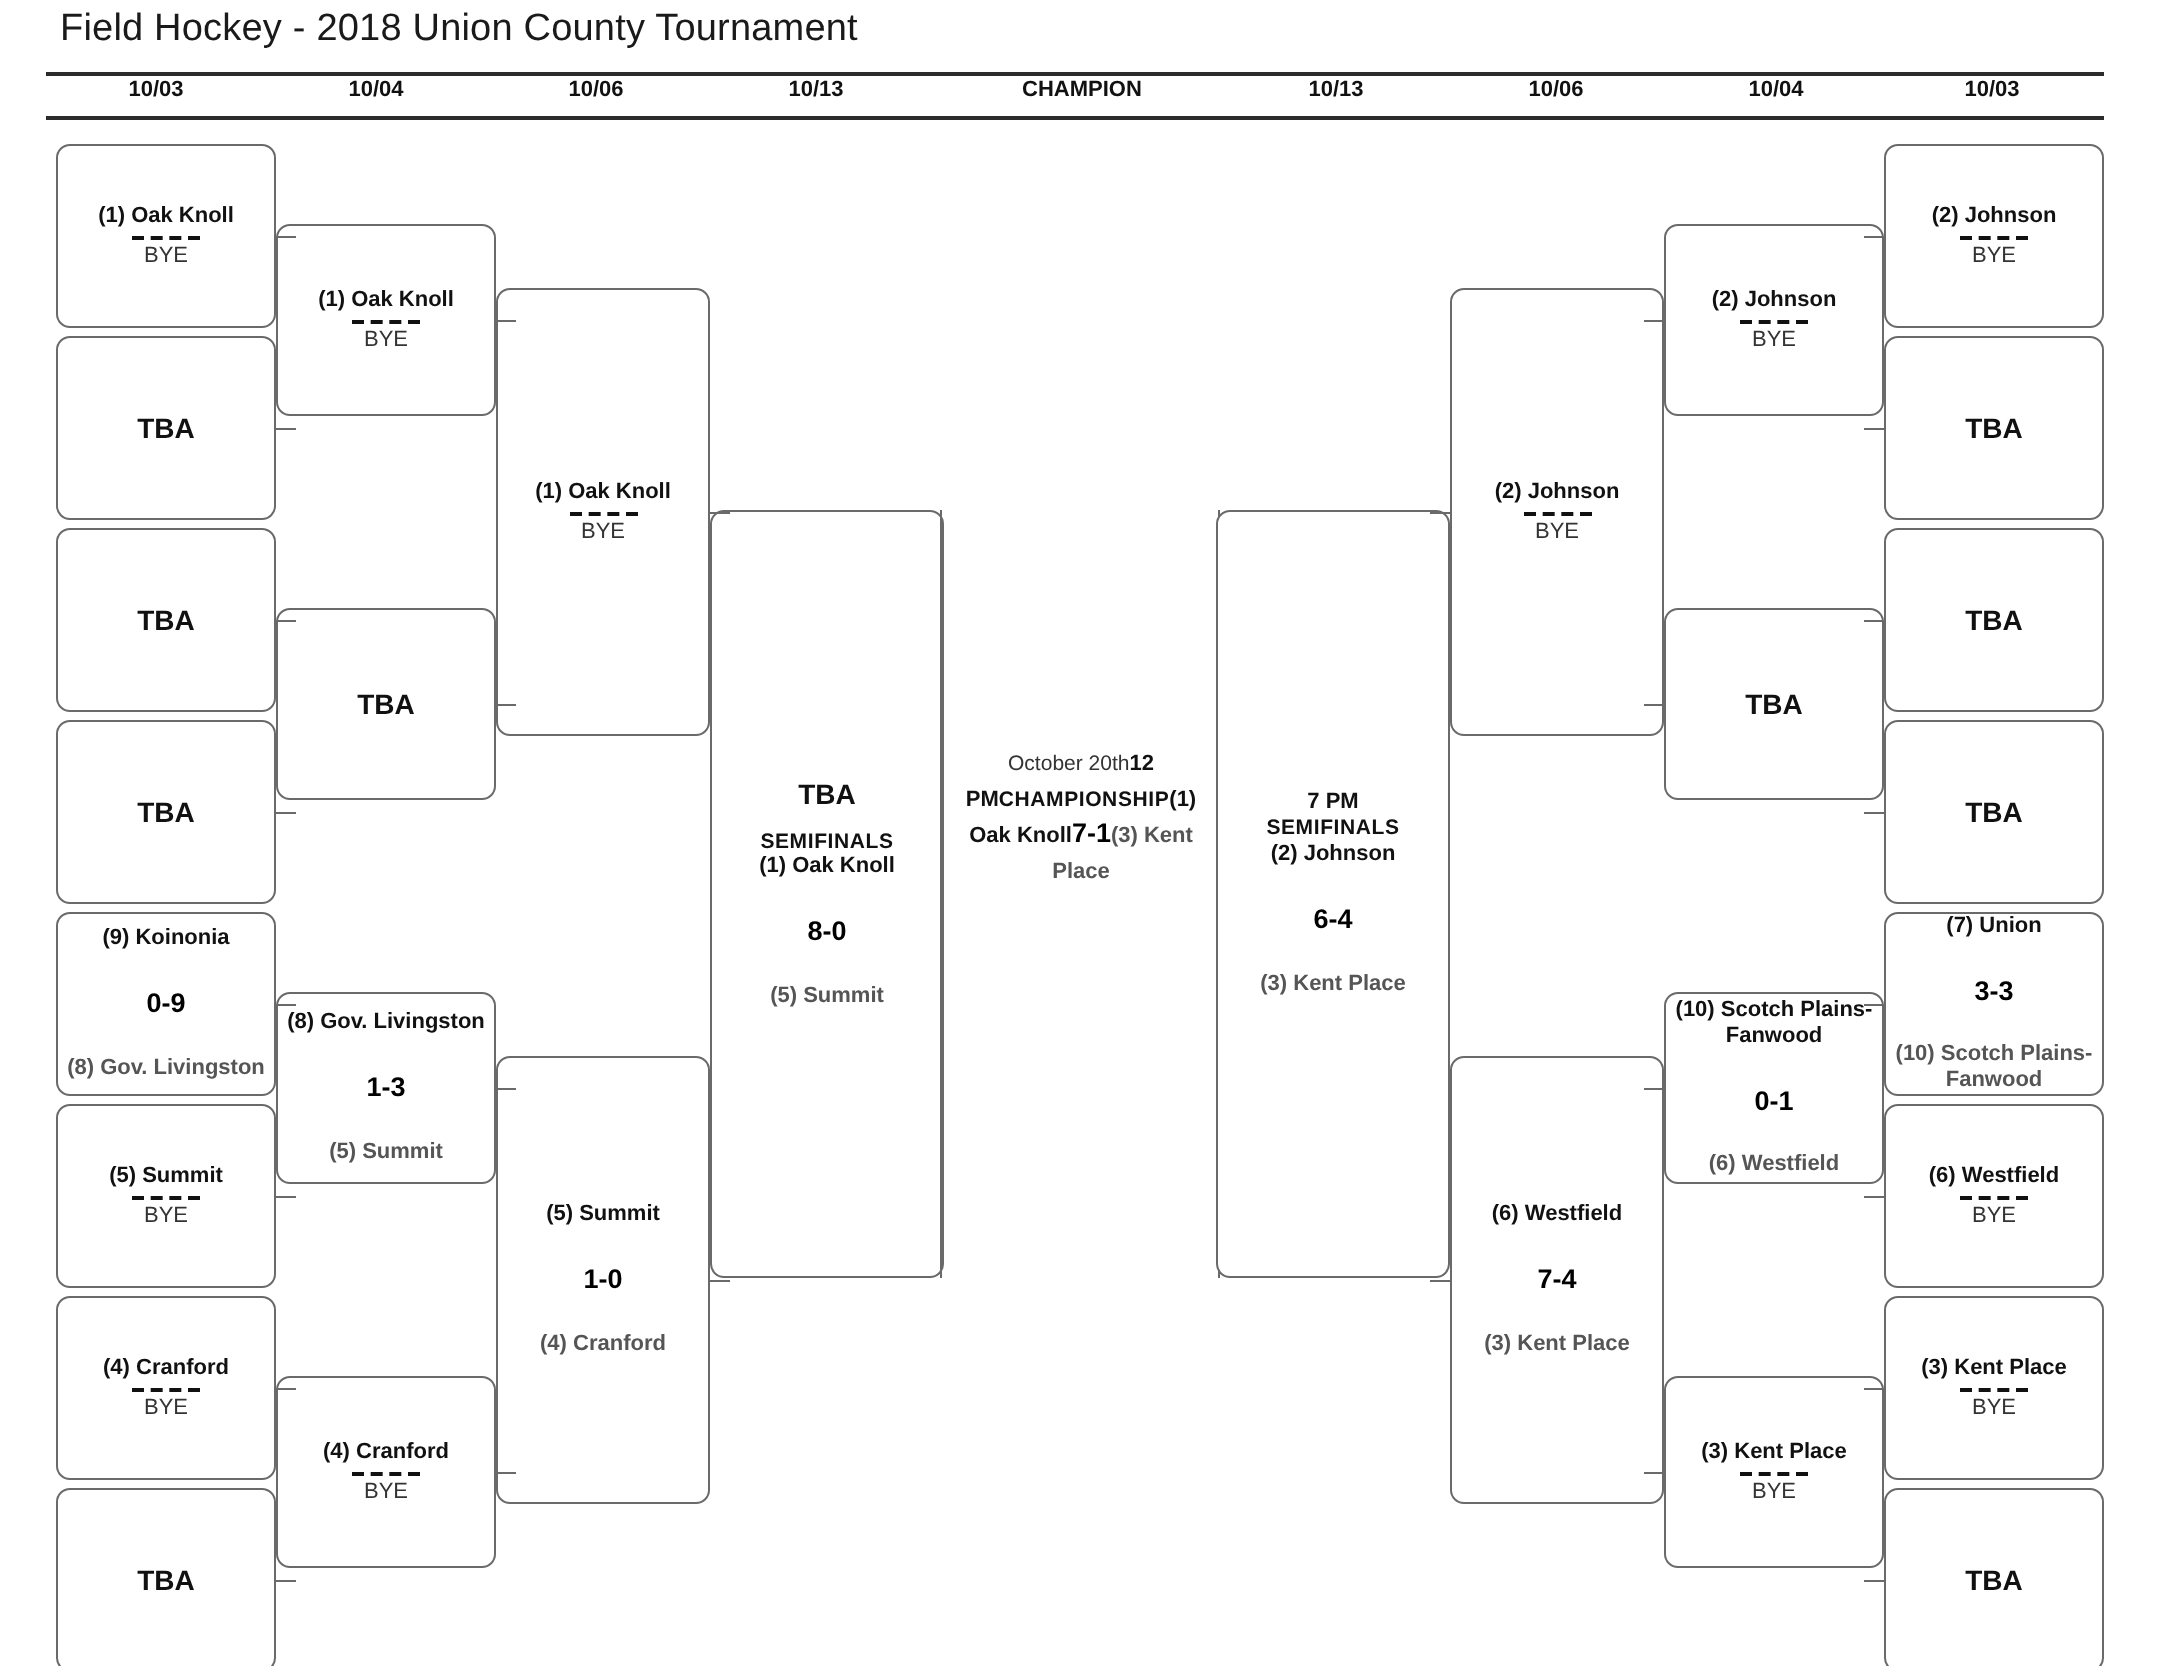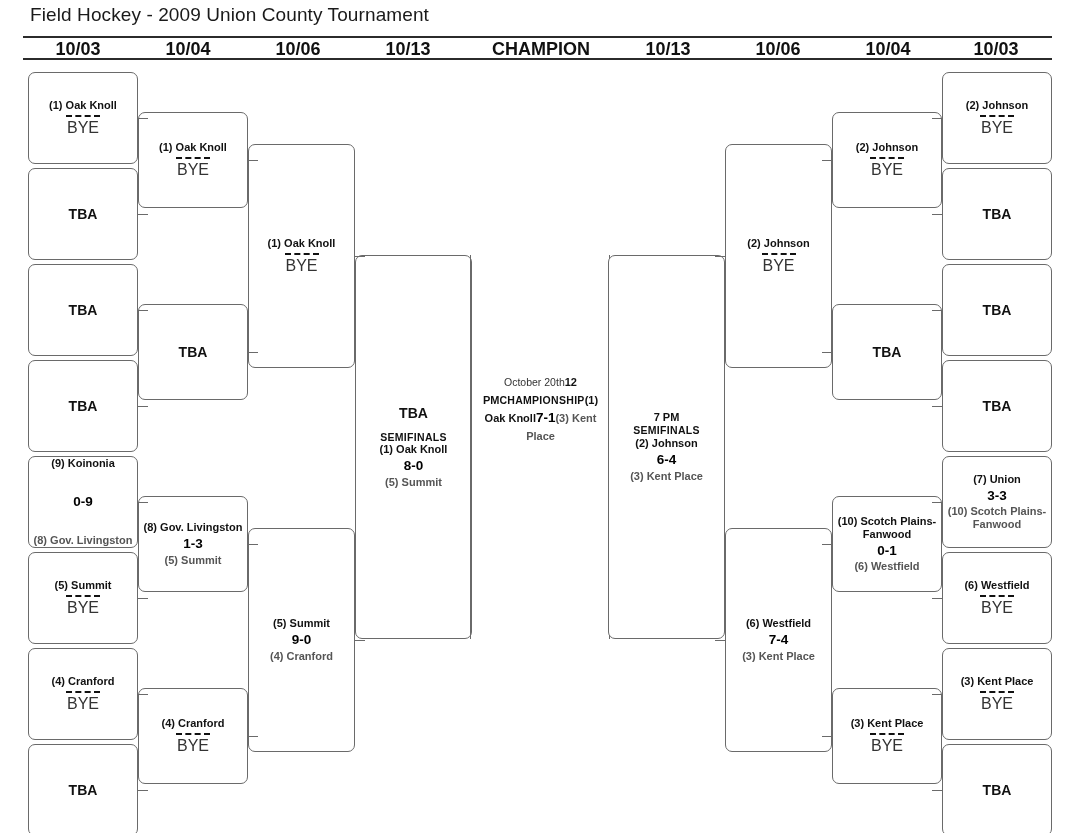--- a/index.html
+++ b/index.html
@@ -13,52 +13,52 @@
     font-size:19px;font-weight:400;color:#1a1a1a;
     letter-spacing:.1px;white-space:nowrap;
   }
   
   #hdr{
     position:absolute;left:23px;top:36px;width:1029px;height:20px;
     border-top:2px solid #2b2b2b;border-bottom:2px solid #2b2b2b;
   }
   #hdr .hcell{
     position:absolute;top:1px;width:110px;text-align:center;
-    font-size:18px;font-weight:bold;color:#111;
+    font-size:11px;font-weight:bold;color:#111;
   }
   
   .bx{
     position:absolute;box-sizing:border-box;
     border:1.3px solid #6a6a6a;border-radius:7px;background:#fff;
     display:flex;flex-direction:column;align-items:center;justify-content:center;
     text-align:center;line-height:1.18;
   }
   .bx .ln{display:block;width:100%;}
   .team{font-size:11px;font-weight:bold;color:#111;}
   .team.dim{color:#555;font-weight:bold;}
-  .score{font-size:13.5px;font-weight:bold;color:#000;margin:2px 0;}
+  .score{font-size:13.5px;font-weight:bold;color:#000;margin:18px 0;}
   .tba{font-size:14px;font-weight:bold;color:#111;}
-  .bye{font-size:16px;color:#333;font-weight:400;}
+  .bye{font-size:11px;color:#333;font-weight:400;}
   .dash{
     display:block;width:34px;height:0;margin:3px auto 2px auto;
     border-top:2.4px dashed #111;
   }
   .label{font-size:10.5px;font-weight:bold;letter-spacing:.3px;color:#111;}
   .date{font-size:10.5px;color:#333;font-weight:400;}
   .time{font-size:11px;font-weight:bold;color:#111;}
   .gap{height:9px;}
   
   .seg{position:absolute;background:#6a6a6a;}
   .seg.h{height:1.3px;}
   .seg.v{width:1.3px;}
 </style>
 </head>
 <body>
 
-<div id="title">Field Hockey - 2009 Union County Tournament</div>
+<div id="title">Field Hockey - 2018 Union County Tournament</div>
 <div id="hdr">
     <div class="hcell" style="left: 0px;">10/03</div>
     <div class="hcell" style="left: 110px;">10/04</div>
     <div class="hcell" style="left: 220px;">10/06</div>
     <div class="hcell" style="left: 330px;">10/13</div>
     <div class="hcell" style="left: 463px;">CHAMPION</div>
     <div class="hcell" style="left: 590px;">10/13</div>
     <div class="hcell" style="left: 700px;">10/06</div>
     <div class="hcell" style="left: 810px;">10/04</div>
     <div class="hcell" style="left: 918px;">10/03</div>
@@ -72,21 +72,21 @@
     </div>
     <div class="bx" style="left: 28px; top: 168px; width: 110px; height: 92px;">
       <span class="ln tba">TBA</span>
     </div>
     <div class="bx" style="left: 28px; top: 264px; width: 110px; height: 92px;">
       <span class="ln tba">TBA</span>
     </div>
     <div class="bx" style="left: 28px; top: 360px; width: 110px; height: 92px;">
       <span class="ln tba">TBA</span>
     </div>
-    <div class="bx" style="left: 28px; top: 456px; width: 110px; height: 92px; justify-content: space-between;">
+    <div class="bx" style="left: 28px; top: 456px; width: 110px; height: 92px;">
       <span class="ln team">(9) Koinonia</span>
       <span class="ln score">0-9</span>
       <span class="ln team dim">(8) Gov. Livingston</span>
     </div>
     <div class="bx" style="left: 28px; top: 552px; width: 110px; height: 92px;">
       <span class="ln team">(5) Summit</span>
       <span class="dash"></span>
       <span class="ln bye">BYE</span>
     </div>
     <div class="bx" style="left: 28px; top: 648px; width: 110px; height: 92px;">
@@ -115,21 +115,21 @@
       <span class="dash"></span>
       <span class="ln bye">BYE</span>
     </div>
     <div class="bx" style="left: 248px; top: 144px; width: 107px; height: 224px;">
       <span class="ln team">(1) Oak Knoll</span>
       <span class="dash"></span>
       <span class="ln bye">BYE</span>
     </div>
     <div class="bx" style="left: 248px; top: 528px; width: 107px; height: 224px;">
       <span class="ln team">(5) Summit</span>
-      <span class="ln score">9-0</span>
+      <span class="ln score">1-0</span>
       <span class="ln team dim">(4) Cranford</span>
     </div>
     <div class="bx" style="left: 355px; top: 255px; width: 117px; height: 384px;">
       <span class="ln tba">TBA</span>
       <div class="gap"></div>
       <span class="ln label">SEMIFINALS</span>
       <span class="ln team">(1) Oak Knoll</span>
       <span class="ln score">8-0</span>
       <span class="ln team dim">(5) Summit</span>
     </div>

